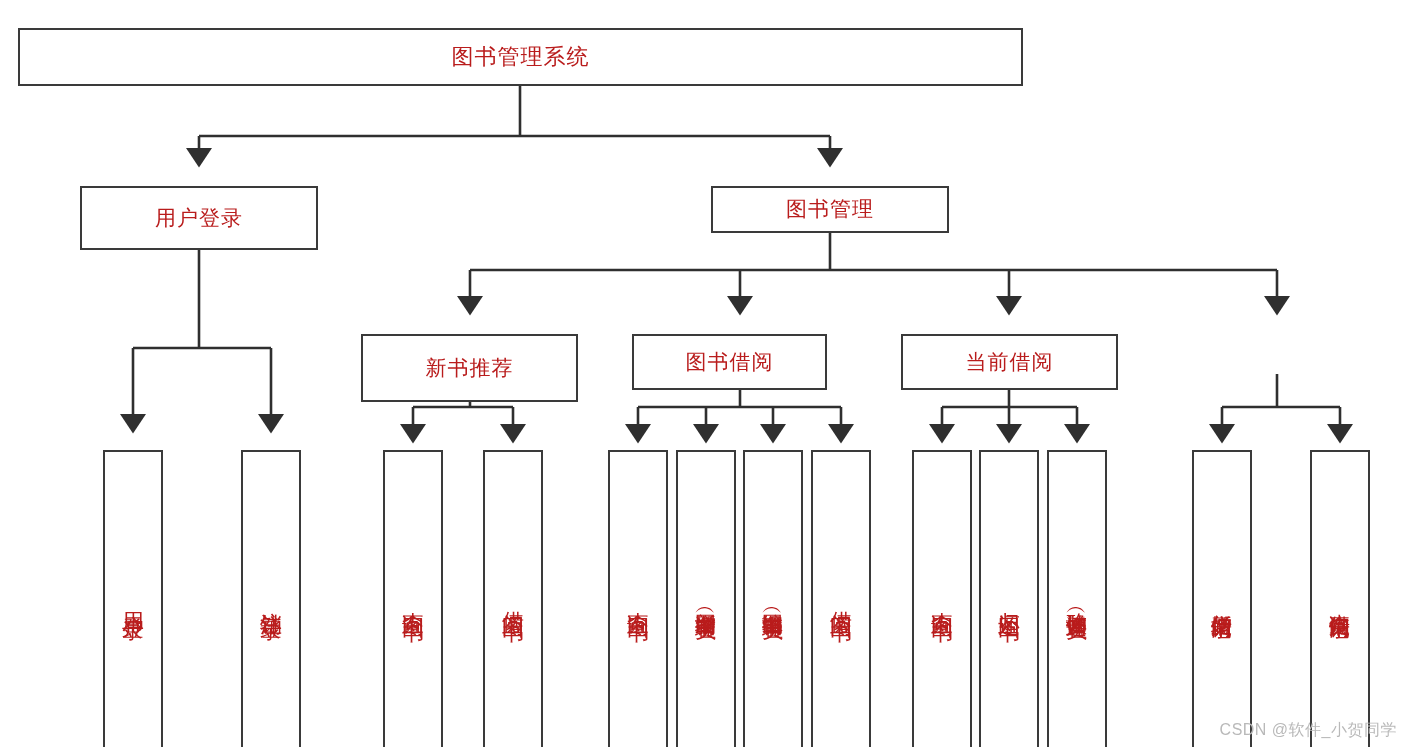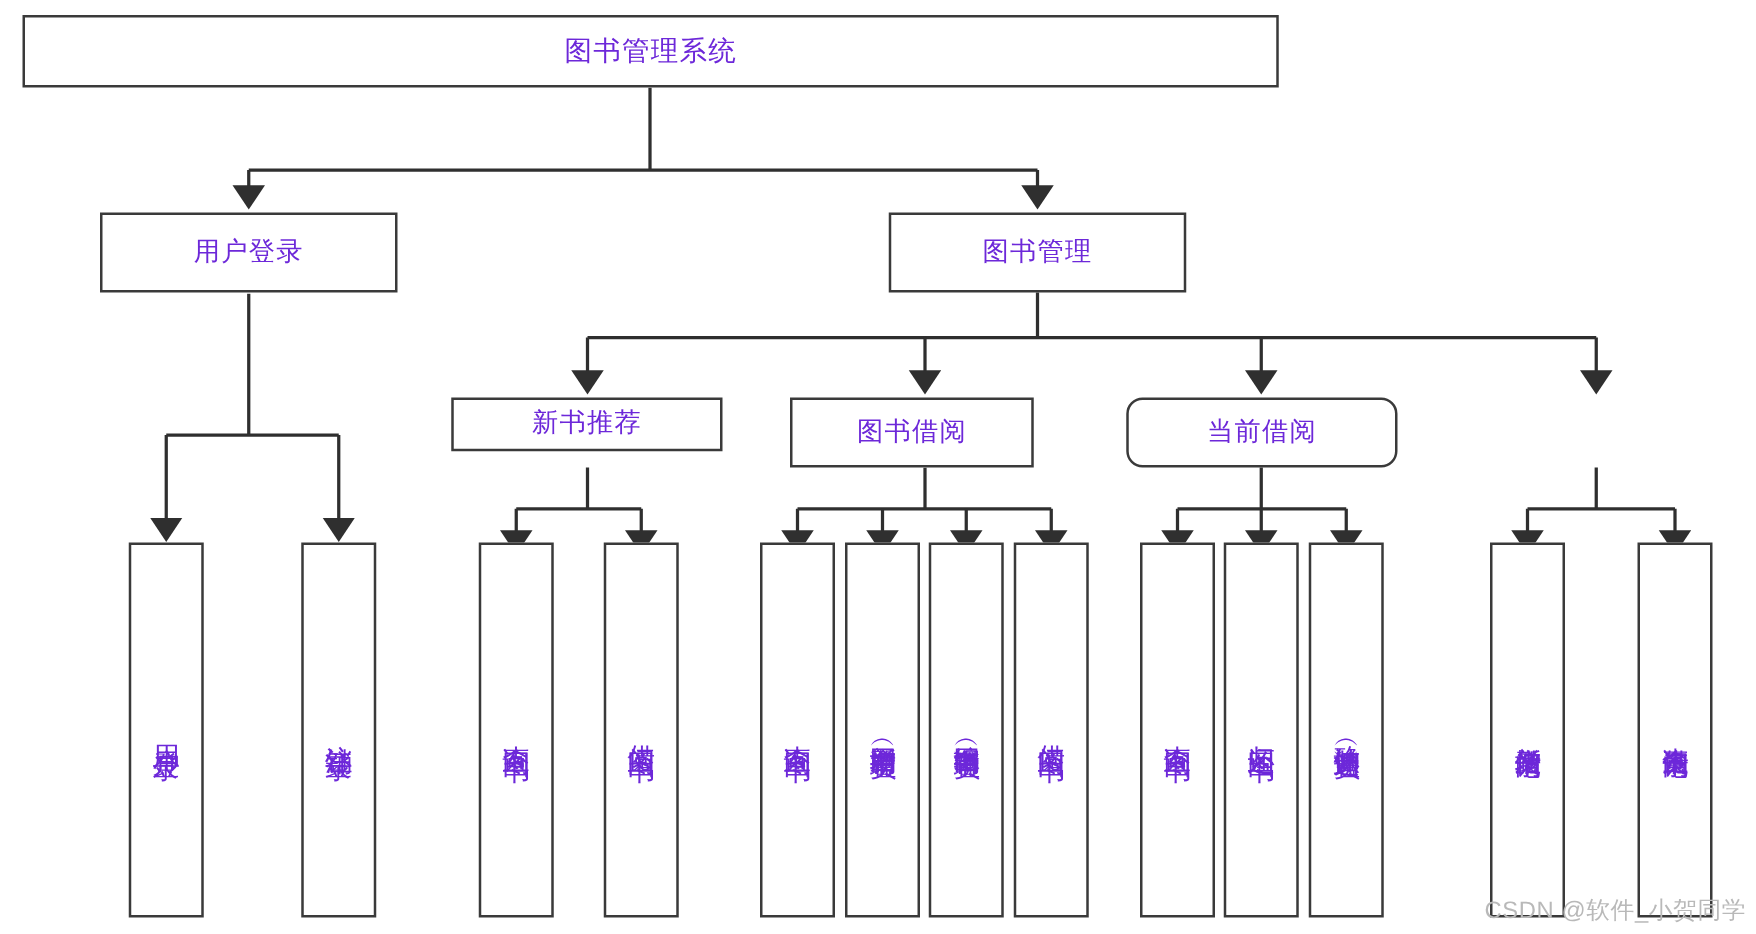--- a/index.html
+++ b/index.html
@@ -14,21 +14,22 @@
   #edges{position:absolute;left:0;top:0;width:1405px;height:747px;}
 
   .node{
     position:absolute;
     box-sizing:border-box;
     background:#ffffff;
     border:2px solid #3a3a3a;
     display:flex;
     align-items:center;
     justify-content:center;
-    color:#6d28d9;
+    color:#b91c1c;
+    margin-top:16px;
   }
   .node .label{
     display:block;
     text-align:center;
     white-space:pre-line;
     line-height:1.05;
   }
   
   .h-node .label{
     font-size:21px;
@@ -52,21 +53,21 @@
   }
   .v-node.long .label{
     font-size:21px;
     letter-spacing:1px;
   }
 
   #watermark{
     position:absolute;
     right:8px;
     bottom:6px;
-    font-size:19px;
+    font-size:16px;
     color:#b9b9b9;
     letter-spacing:0.5px;
     white-space:nowrap;
     pointer-events:none;
   }
 </style>
 </head>
 <body>
 
 <div id="diagram">
@@ -121,31 +122,31 @@
     </g>
   </svg>
 
   <div class="node h-node" id="n-root" style="left:18px;top:12px;width:1005px;height:58px;">
     <span class="label">图书管理系统</span>
   </div>
 
   <div class="node h-node" style="left:80px;top:170px;width:238px;height:64px;">
     <span class="label">用户登录</span>
   </div>
-  <div class="node h-node" style="left:711px;top:170px;width:238px;height:64px;align-items:center;">
+  <div class="node h-node" style="left:711px;top:170px;width:238px;height:47px;align-items:center;">
     <span class="label">图书管理</span>
   </div>
 
-  <div class="node h-node" style="left:361px;top:318px;width:217px;height:43px;">
+  <div class="node h-node" style="left:361px;top:318px;width:217px;height:68px;">
     <span class="label">新书推荐</span>
   </div>
   <div class="node h-node" style="left:632px;top:318px;width:195px;height:56px;">
     <span class="label">图书借阅</span>
   </div>
-  <div class="node h-node" style="left:901px;top:318px;width:217px;height:56px;border-radius:13px;">
+  <div class="node h-node" style="left:901px;top:318px;width:217px;height:56px;">
     <span class="label">当前借阅</span>
   </div>
 
   <div class="node v-node" style="left:103px;top:434px;width:60px;height:300px;">
     <span class="label">用户登录</span>
   </div>
   <div class="node v-node" style="left:241px;top:434px;width:60px;height:300px;">
     <span class="label">注销登录</span>
   </div>
 

